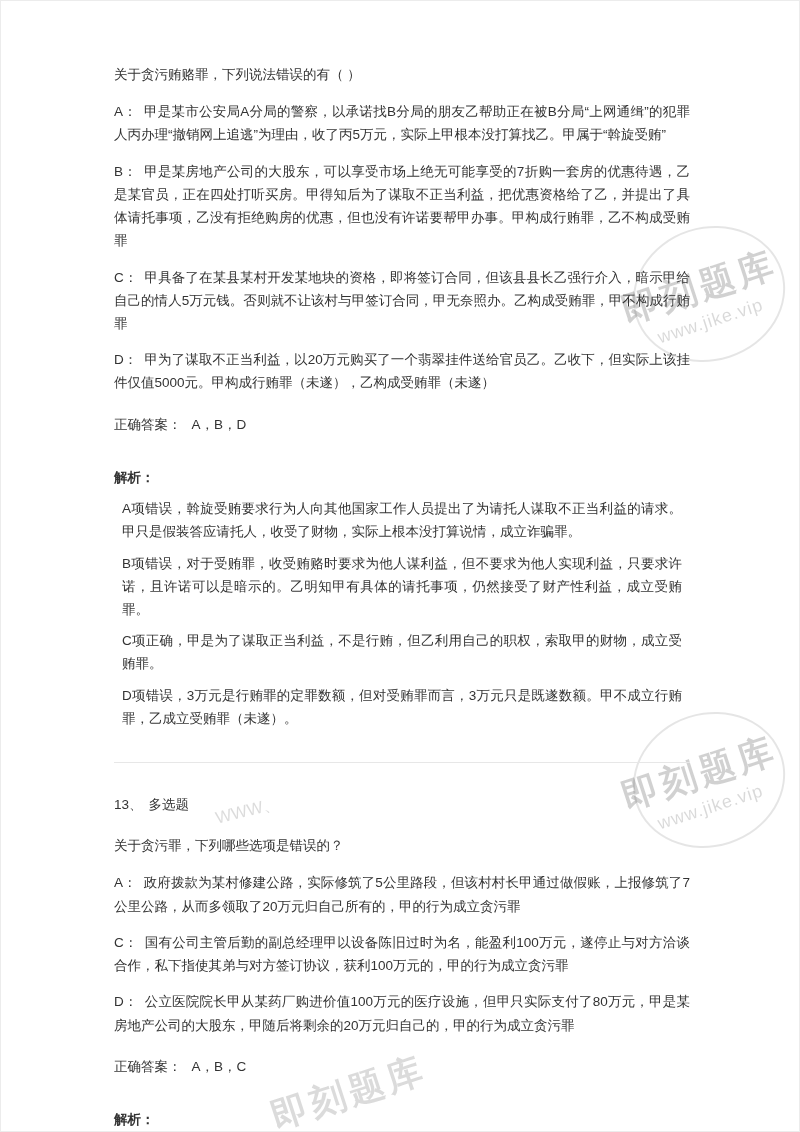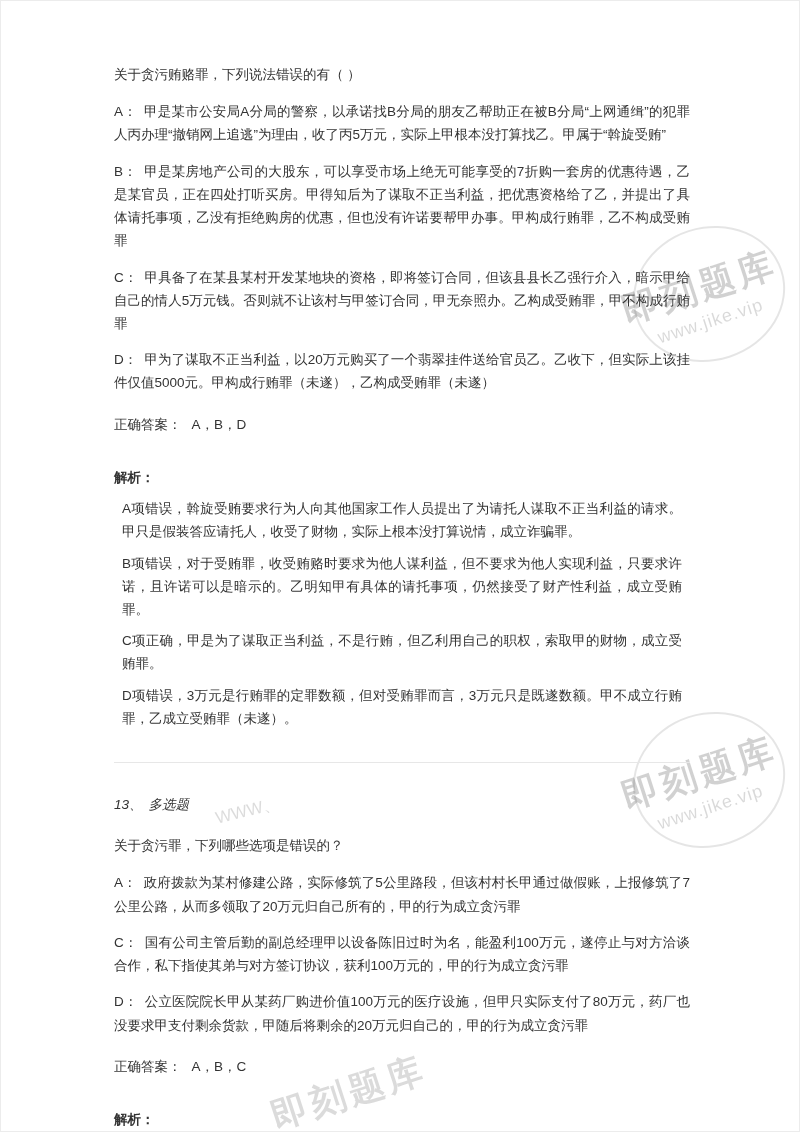--- a/index.html
+++ b/index.html
@@ -29,21 +29,21 @@
   .opt-label { margin-right: 7px; }
   .answer { margin: 18px 0 30px 0; }
   .answer .ans-label { margin-right: 10px; }
   .analysis-label { margin: 0 0 8px 0; font-weight: 700; }
   .analysis { margin: 8px; }
   .divider {
     border: none;
     border-top: 1px solid #e7e7e7;
     margin: 32px 0 30px 0;
   }
-  .q-heading { margin: 0 0 18px 0; font-style: italic; }
+  .q-heading { margin: 0 0 18px 0; }
   .q-heading .q-num { margin-right: 6px; }
 
   
   .wm {
     position: absolute;
     pointer-events: none;
     transform: rotate(-18deg);
     text-align: center;
     user-select: none;
   }
@@ -141,21 +141,21 @@
 
       <p class="stem">关于贪污罪，下列哪些选项是错误的？</p>
 
       <p class="option">
         <span class="opt-label">A：</span><span>政府拨款为某村修建公路，实际修筑了5公里路段，但该村村长甲通过做假账，上报修筑了7公里公路，从而多领取了20万元归自己所有的，甲的行为成立贪污罪</span>
       </p>
       <p class="option">
         <span class="opt-label">C：</span><span>国有公司主管后勤的副总经理甲以设备陈旧过时为名，能盈利100万元，遂停止与对方洽谈合作，私下指使其弟与对方签订协议，获利100万元的，甲的行为成立贪污罪</span>
       </p>
       <p class="option">
-        <span class="opt-label">D：</span><span>公立医院院长甲从某药厂购进价值100万元的医疗设施，但甲只实际支付了80万元，药厂也没要求甲支付剩余货款，甲随后将剩余的20万元归自己的，甲的行为成立贪污罪</span>
+        <span class="opt-label">D：</span><span>公立医院院长甲从某药厂购进价值100万元的医疗设施，但甲只实际支付了80万元，甲是某房地产公司的大股东，甲随后将剩余的20万元归自己的，甲的行为成立贪污罪</span>
       </p>
 
       <p class="answer">
         <span class="ans-label">正确答案：</span><span>A，B，C</span>
       </p>
 
       <p class="analysis-label">解析：</p>
 
     </section>
 

